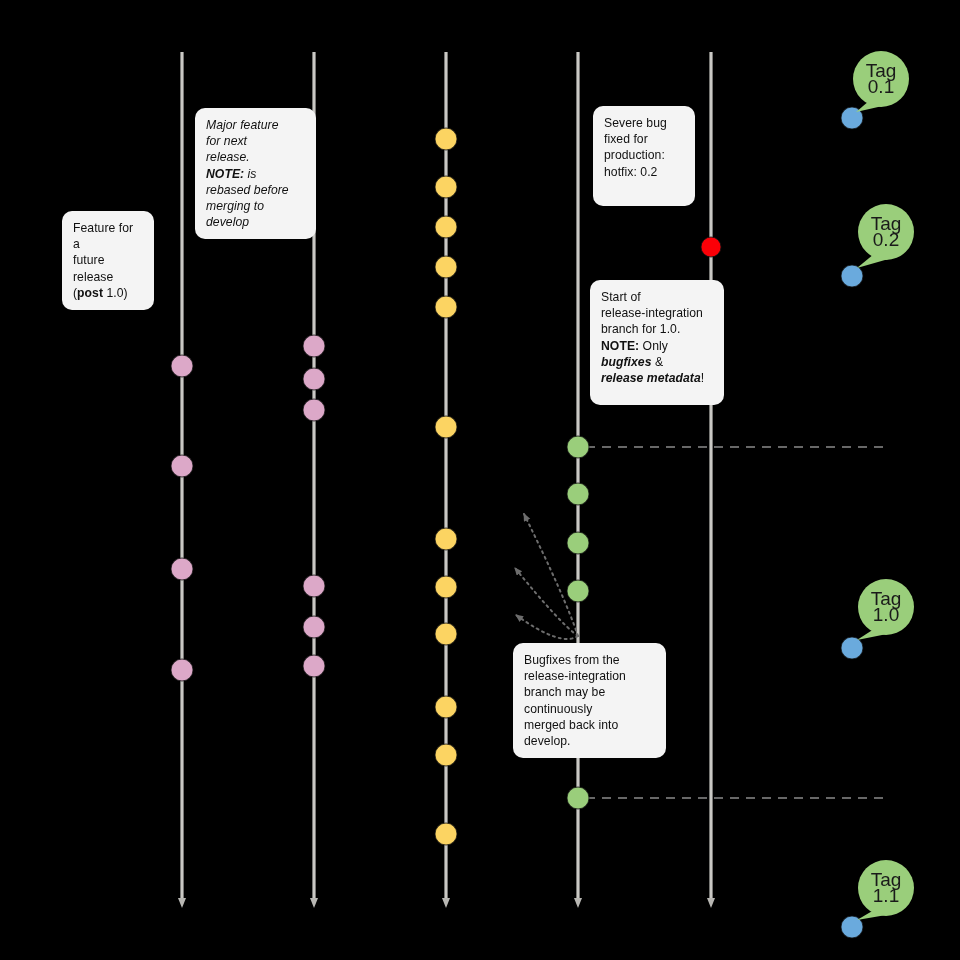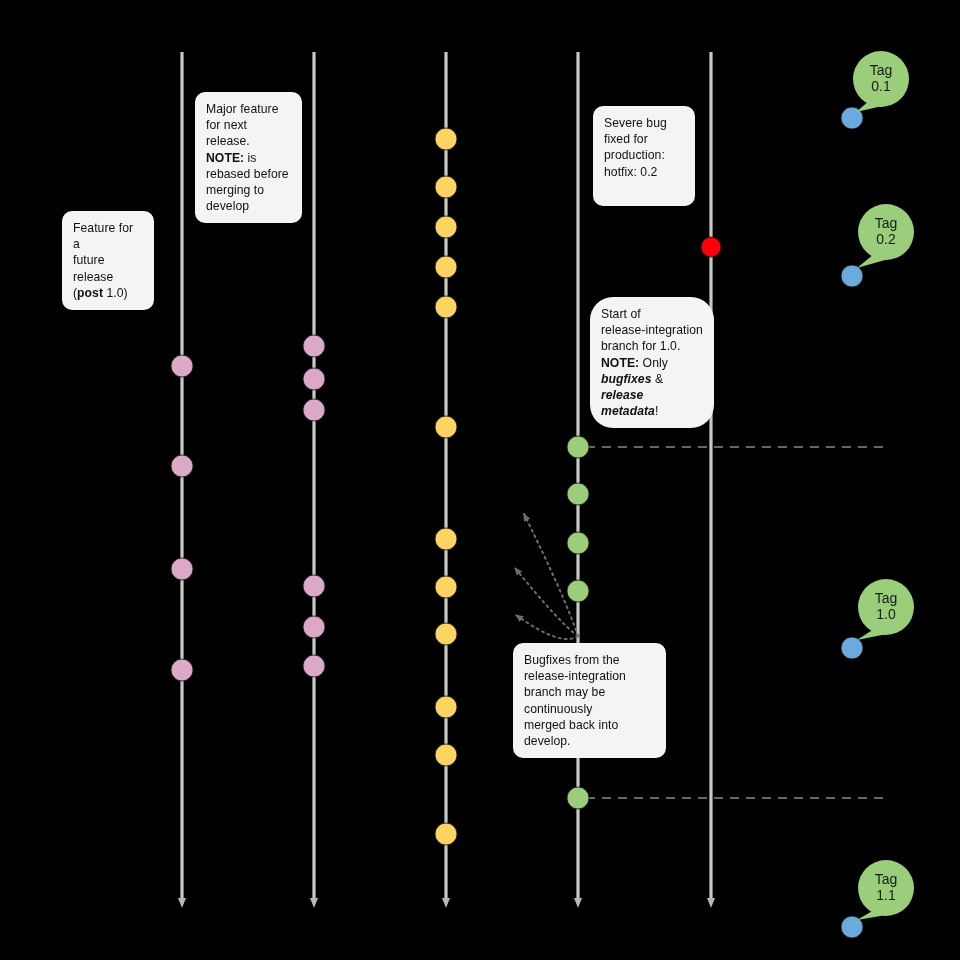--- a/index.html
+++ b/index.html
@@ -20,21 +20,21 @@
     line-height:16.2px;
     padding:9px 11px;
     box-sizing:border-box;
     letter-spacing:0.05px;
   }
   .note b{font-weight:bold;margin-top:36px;}
   .note .bi{font-weight:bold;font-style:italic;text-align:center;}
   .tag-label{
     position:absolute;
     color:#1a1a1a;
-    font-size:14px;
+    font-size:19px;
     line-height:15.5px;
     text-align:center;
     white-space:pre-line;
     pointer-events:none;
   }
 </style>
 </head>
 <body>
 
 <div id="stage">
@@ -120,36 +120,36 @@
         </g>
       </g>
   </svg>
 
   <div id="notes-layer">
       <div class="note" style="left: 62px; top: 211px; width: 92px; min-height: 74px;">
         <div><span>Feature for a</span></div>
         <div><span>future release</span></div>
         <div><span>(</span><b>post</b><span> 1.0)</span></div>
       </div>
-      <div class="note" style="left: 195px; top: 92px; width: 107px; min-height: 125px;">
+      <div class="note" style="left: 195px; top: 108px; width: 121px; min-height: 125px; font-style: italic;">
         <div><span>Major feature</span></div>
         <div><span>for next</span></div>
         <div><span>release.</span></div>
         <div><b>NOTE:</b><span> is</span></div>
         <div><span>rebased before</span></div>
         <div><span>merging to</span></div>
         <div><span>develop</span></div>
       </div>
       <div class="note" style="left: 593px; top: 106px; width: 102px; min-height: 100px;">
         <div><span>Severe bug</span></div>
         <div><span>fixed for</span></div>
         <div><span>production:</span></div>
         <div><span>hotfix: 0.2</span></div>
       </div>
-      <div class="note" style="left: 590px; top: 297px; width: 124px; min-height: 125px; border-radius: 23px;">
+      <div class="note" style="left: 590px; top: 280px; width: 134px; min-height: 125px;">
         <div><span>Start of</span></div>
         <div><span>release-integration</span></div>
         <div><span>branch for 1.0.</span></div>
         <div><b>NOTE:</b><span> Only</span></div>
         <div><span class="bi">bugfixes</span><span> &amp;</span></div>
         <div><span class="bi">release metadata</span><span>!</span></div>
       </div>
       <div class="note" style="left: 513px; top: 643px; width: 153px; min-height: 109px;">
         <div><span>Bugfixes from the</span></div>
         <div><span>release-integration</span></div>

